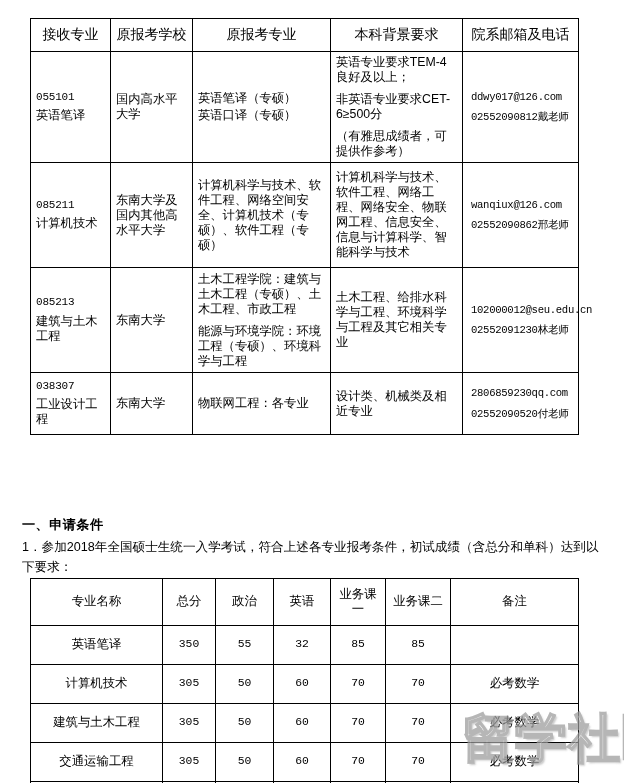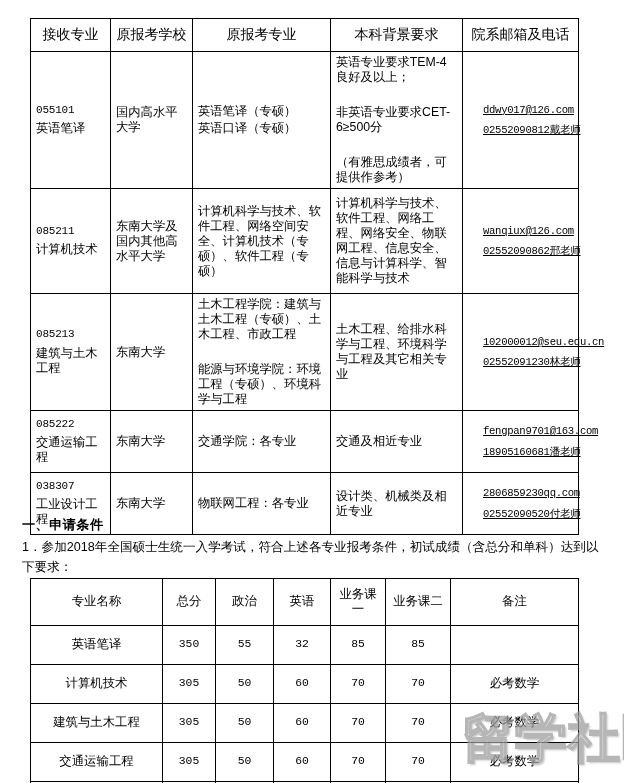--- a/index.html
+++ b/index.html
@@ -58,26 +58,25 @@
     font-family: "Liberation Mono", "DejaVu Sans Mono", monospace;
     font-size: 11px;
     letter-spacing: -0.2px;
     margin-bottom: 4px;
   }
   #majors-table td.c-contact {
     font-family: "Liberation Mono", "DejaVu Sans Mono", monospace;
     font-size: 10.6px;
     letter-spacing: -0.3px;
     line-height: 1.9;
-    padding-left: 20px;
-    text-decoration: underline;
+    padding-left: 8px;
   }
   #majors-table td.c-contact .line { display: block; white-space: nowrap; }
   #majors-table td .para { display: block; }
-  #majors-table td .para + .para { margin-top: 20px; }
+  #majors-table td .para + .para { margin-top: 7px; }
 
   .col-a { width: 80px; }
   .col-b { width: 82px; }
   .col-c { width: 138px; }
   .col-d { width: 132px; }
   .col-e { width: 116px; }
 
   .r-tall-1 { height: 108px; }
   .r-tall-2 { height: 105px; }
   .r-tall-3 { height: 105px; }
@@ -238,37 +237,20 @@
         </td>
         <td>
           <span class="para">土木工程、给排水科学与工程、环境科学与工程及其它相关专业</span>
         </td>
         <td class="c-contact">
           <span class="line">102000012@seu.edu.cn</span>
           <span class="line">02552091230林老师</span>
         </td>
       </tr>
 
-      <tr class="r-short">
-        <td class="c-code">
-          <span class="code">085222</span>
-          <span>交通运输工程</span>
-        </td>
-        <td>东南大学</td>
-        <td>
-          <span class="para">交通学院：各专业</span>
-        </td>
-        <td>
-          <span class="para">交通及相近专业</span>
-        </td>
-        <td class="c-contact">
-          <span class="line">fengpan9701@163.com</span>
-          <span class="line">18905160681潘老师</span>
-        </td>
-      </tr>
 
       <tr class="r-short">
         <td class="c-code">
           <span class="code">038307</span>
           <span>工业设计工程</span>
         </td>
         <td>东南大学</td>
         <td>
           <span class="para">物联网工程：各专业</span>
         </td>

